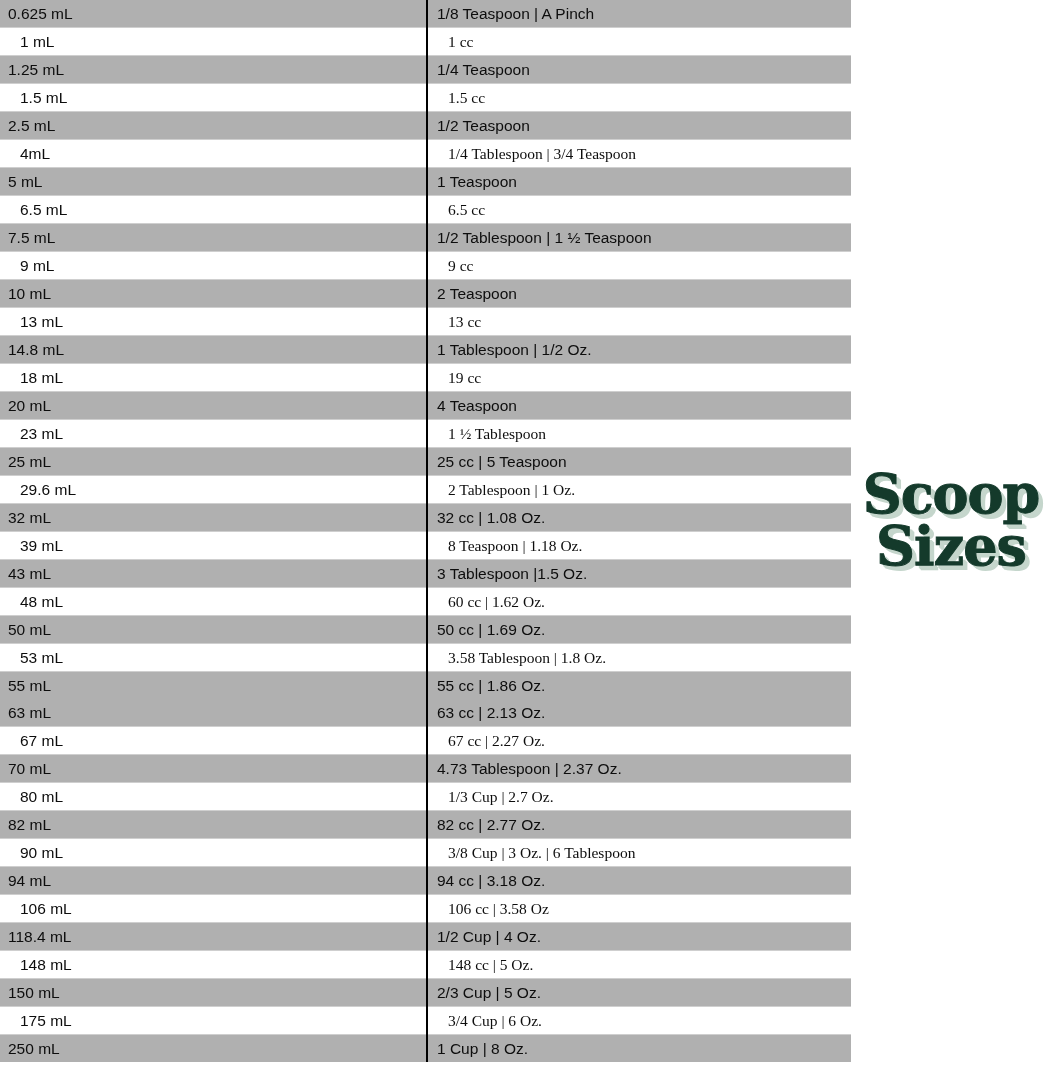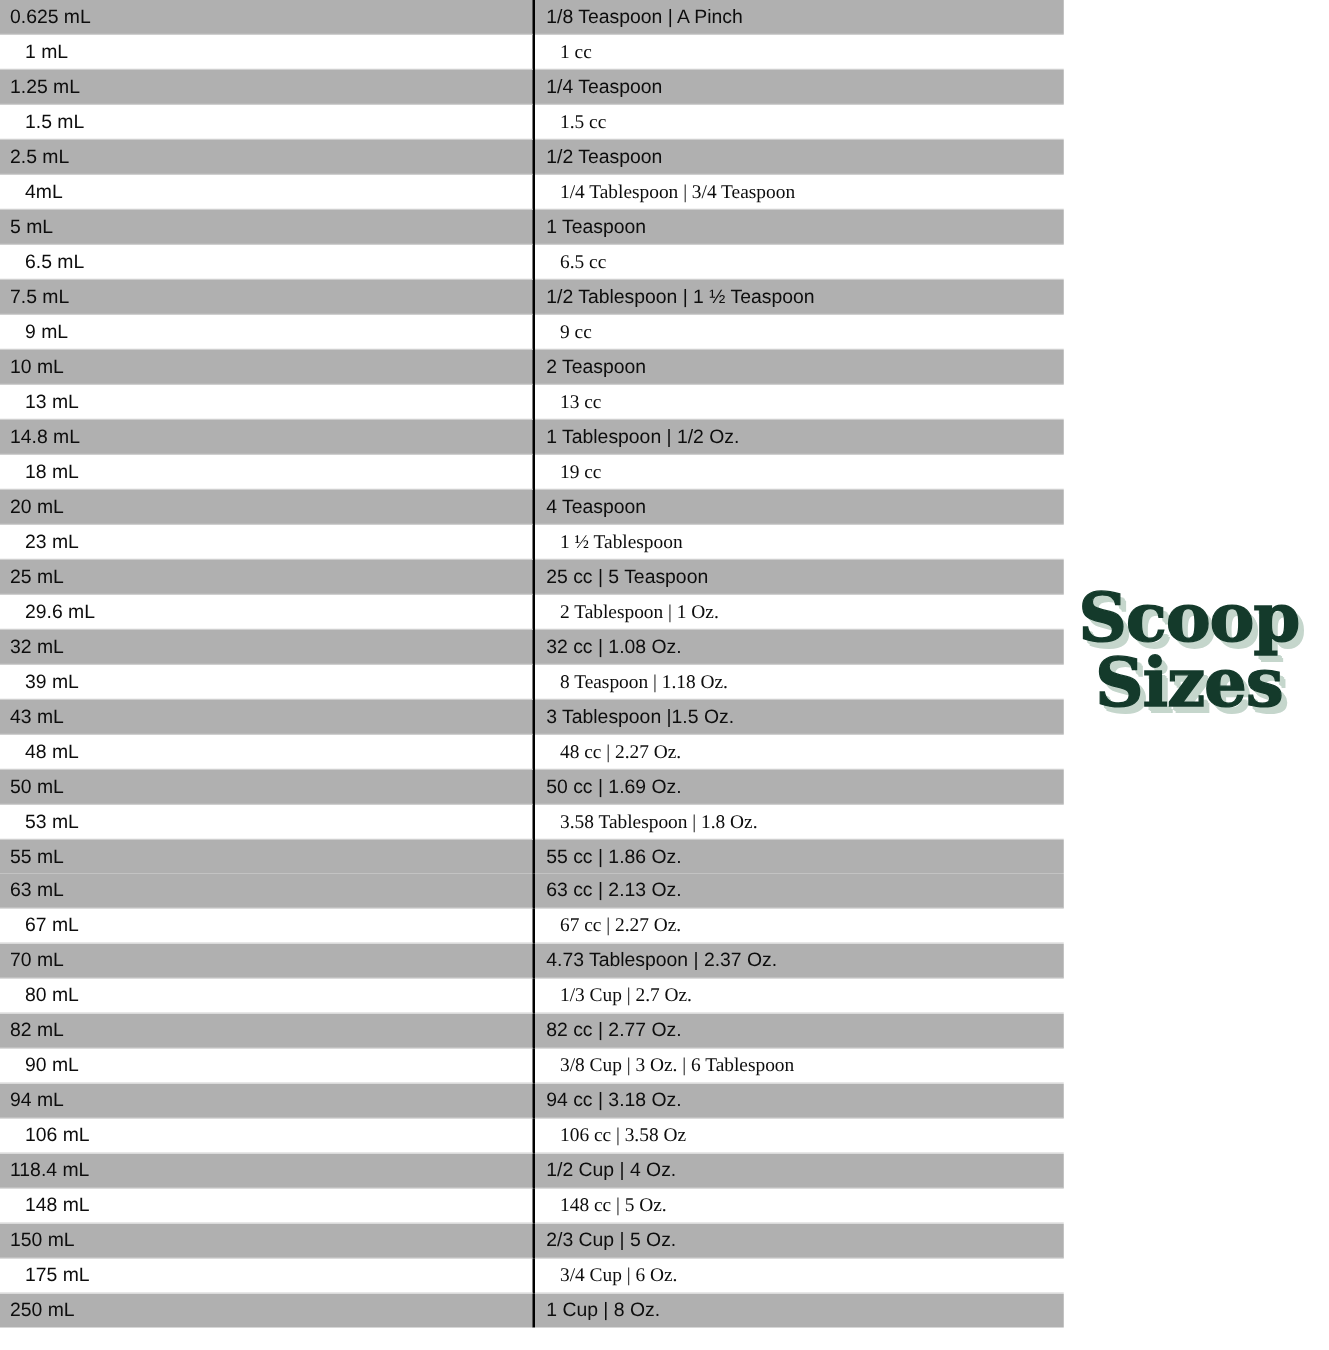--- a/index.html
+++ b/index.html
@@ -180,21 +180,21 @@
         <tr class="plain">
           <td class="col-ml">39 mL</td>
           <td class="col-eq">8 Teaspoon | 1.18 Oz.</td>
         </tr>
         <tr class="shaded">
           <td class="col-ml">43 mL</td>
           <td class="col-eq">3 Tablespoon |1.5 Oz.</td>
         </tr>
         <tr class="plain">
           <td class="col-ml">48 mL</td>
-          <td class="col-eq">48 cc | 2.27 Oz.</td>
+          <td class="col-eq">60 cc | 1.62 Oz.</td>
         </tr>
         <tr class="shaded">
           <td class="col-ml">50 mL</td>
           <td class="col-eq">50 cc | 1.69 Oz.</td>
         </tr>
         <tr class="plain">
           <td class="col-ml">53 mL</td>
           <td class="col-eq">3.58 Tablespoon | 1.8 Oz.</td>
         </tr>
         <tr class="shaded">

